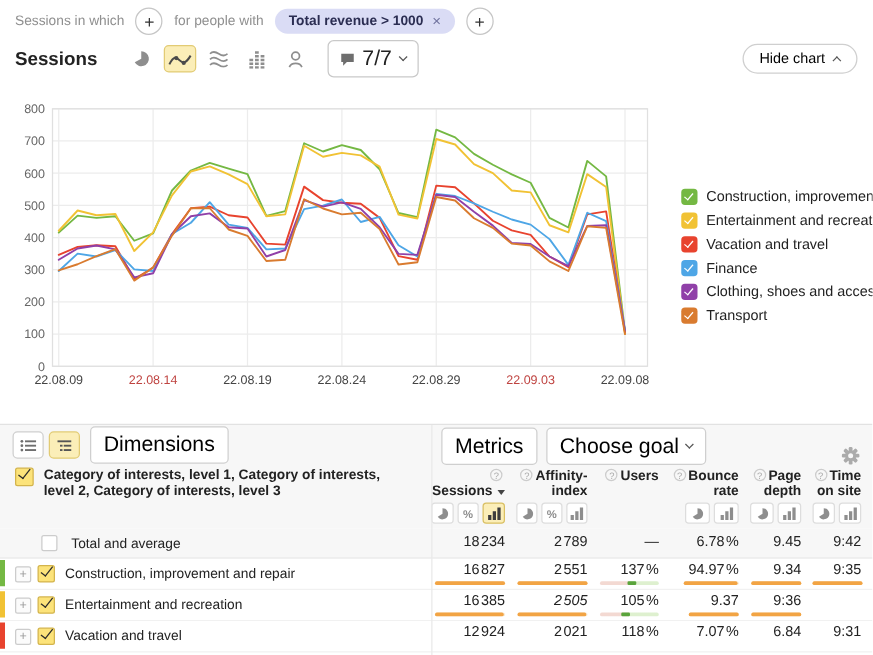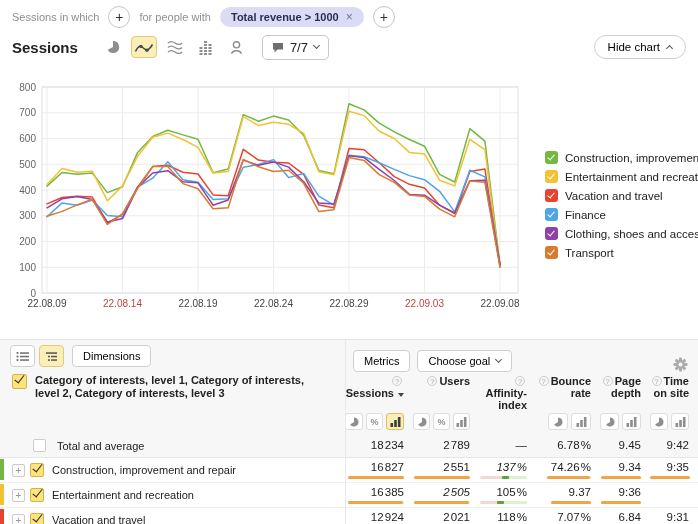--- a/index.html
+++ b/index.html
@@ -13,21 +13,21 @@
 .add-btn{width:22px;height:22px;border:1px solid #c6c6c6;border-radius:50%;background:#fff;font-size:14px;color:#333;line-height:19px;text-align:center;cursor:pointer;flex:none}
 .chip{display:inline-flex;align-items:center;gap:7px;background:#dadcf5;border-radius:12px;padding:4px 11px;font-size:11px;font-weight:bold;color:#2b2d52;cursor:pointer}
 .chip-x{font-weight:normal;color:#70739e;font-size:12px;line-height:10px;cursor:pointer}
 
 
 .chart-header{display:flex;align-items:center;height:34px;padding:0 10px 0 12px}
 .chart-title{font-size:15px;font-weight:bold;margin-right:22px}
 .ct-icons{display:flex;align-items:center;gap:5px}
 .ct-btn{width:26px;height:22px;border:1px solid transparent;border-radius:4px;background:transparent;display:flex;align-items:center;justify-content:center;cursor:pointer}
 .ct-btn.active{background:#fbeeb8;border-color:#e2cb74}
-.dd-btn{display:inline-flex;align-items:center;gap:6px;margin-left:12px;border:1px solid #c9c9c9;border-radius:5px;background:#fff;padding:4px 9px;font-size:13px;color:#222;cursor:pointer}
+.dd-btn{display:inline-flex;align-items:center;gap:6px;margin-left:12px;border:1px solid #c9c9c9;border-radius:5px;background:#fff;padding:4px 9px;font-size:17px;color:#222;cursor:pointer}
 .hide-btn{margin-left:auto;margin-right:2px;display:inline-flex;align-items:center;gap:7px;border:1px solid #cfcfcf;border-radius:13px;background:#fff;padding:5px 13px;font-size:11.5px;cursor:pointer}
 .chev{width:5px;height:5px;border-right:1.4px solid #555;border-bottom:1.4px solid #555;display:inline-block;flex:none}
 .chev.down{transform:rotate(45deg);margin-top:-3px}
 .chev.up{transform:rotate(-135deg);margin-top:3px}
 
 
 .chart-row{position:relative;height:246px}
 .legend{position:absolute;left:545px;top:84px}
 .legend-item{display:flex;align-items:center;height:19px;cursor:pointer}
 .lg-box{width:13px;height:13px;border-radius:3px;position:relative;flex:none}
@@ -37,21 +37,21 @@
 
 
 .table{position:absolute;left:0;top:339px;width:698px;height:185px;border-top:1px solid #e2e2e2}
 .t-divider{position:absolute;left:345px;top:0;bottom:0;width:1px;background:#e9e9e9;z-index:5}
 .table-top{background:#f7f7f7}
 .toolbar{display:grid;grid-template-columns:345px 1fr;height:32px}
 .tb-left{display:flex;align-items:center;gap:4px;padding-left:10px}
 .tb-right{display:flex;align-items:flex-end;gap:7px;padding-left:8px;padding-right:10px}
 .sq-btn{width:25px;height:22px;border:1px solid #cfcfcf;border-radius:4px;background:#fff;display:flex;align-items:center;justify-content:center;cursor:pointer}
 .sq-btn.active{background:#fbeeb8;border-color:#e2cb74}
-.txt-btn{border:1px solid #cfcfcf;border-radius:4px;background:#fff;padding:4px 10px;font-size:11px;cursor:pointer;display:inline-flex;align-items:center;gap:6px;margin-left:4px}
+.txt-btn{border:1px solid #cfcfcf;border-radius:4px;background:#fff;padding:4px 10px;font-size:17px;cursor:pointer;display:inline-flex;align-items:center;gap:6px;margin-left:4px}
 .gear-btn{margin-left:auto;background:none;border:none;cursor:pointer;line-height:0}
 .grid{display:grid;grid-template-columns:345px 68px 66px 57px 64px 50px 48px}
 .table-head{min-height:28px}
 .dim-head{padding:2px 14px 0 12px;font-size:11px;font-weight:bold;line-height:13px}
 .ckbox{width:15px;height:15px;background:#fce37a;border:1px solid #d3b44c;border-radius:2px;position:relative;display:inline-block;cursor:pointer;flex:none}
 .ckbox .ck{position:absolute;left:4px;top:-2px;width:5px;height:10px;border-right:1.8px solid #2b2b2b;border-bottom:1.8px solid #2b2b2b;transform:rotate(38deg)}
 .ckbox.empty{background:#fff;border-color:#ccc}
 .dim-ck{float:left;margin:0 8px 2px 0}
 .mh{padding:3px 9px 0 0;font-size:11px;font-weight:bold;text-align:right;line-height:12px;cursor:pointer}
 .qmark{display:inline-block;width:10px;height:10px;border:1px solid #ccc;border-radius:50%;font-size:7.5px;font-weight:normal;color:#aaa;text-align:center;line-height:9px;margin-right:2px;vertical-align:1px}
@@ -291,22 +291,22 @@
         </div>
       </div>
       <div class="grid table-head" id="table-head">
         <div class="dim-head">
           <span class="ckbox dim-ck">
               <span class="ck"></span>
             </span>
           <span>Category of interests, level 1, Category of interests, level 2, Category of interests, level 3</span>
         </div>
       <div class="mh"><span class="qmark">?</span><span>Sessions</span><span class="sort-tri"></span></div>
+          <div class="mh"><span class="qmark">?</span><span>Affinity-index</span></div>
           <div class="mh"><span class="qmark">?</span><span>Users</span></div>
-          <div class="mh"><span class="qmark">?</span><span>Affinity-index</span></div>
           <div class="mh"><span class="qmark">?</span><span>Bounce rate</span></div>
           <div class="mh"><span class="qmark">?</span><span>Page depth</span></div>
           <div class="mh"><span class="qmark">?</span><span>Time on site</span></div>
         </div>
       <div class="grid" id="icon-row">
         <div></div>
       <div class="mbtns">
             <button class="mini">
               <svg width="10" height="10" viewBox="0 0 10 10">
                 <path d="M5,0.5 A4.5,4.5 0 1 1 1.2,7.4 L5,5 Z" fill="currentColor"></path>
@@ -432,28 +432,28 @@
             <div class="bar" style="width: 56px;">
               <div class="fill" style="background: rgb(242, 164, 68); width: 100%;"></div>
             </div>
           </div>
           <div class="cell" style="grid-column: auto;">
             <div class="val">2 551</div>
             <div class="bar" style="width: 56px;">
               <div class="fill" style="background: rgb(242, 164, 68); width: 100%;"></div>
             </div>
           </div>
-          <div class="cell" style="grid-column: auto; font-style: italic;">
+          <div class="cell" style="grid-column: auto;">
             <div class="val">137 %</div>
             <div class="bar aff" style="width: 47px;">
               <div class="mark" style="background: rgb(90, 164, 59); left: 21.9px;"></div>
             </div>
           </div>
           <div class="cell" style="grid-column: auto;">
-            <div class="val">74.26 %</div>
+            <div class="val">94.97 %</div>
             <div class="bar" style="width: 44px;">
               <div class="fill" style="background: rgb(242, 164, 68); width: 97.5%;"></div>
             </div>
           </div>
           <div class="cell" style="grid-column: auto;">
             <div class="val">9.34</div>
             <div class="bar" style="width: 40px;">
               <div class="fill" style="background: rgb(242, 164, 68); width: 99.7%;"></div>
             </div>
           </div>

